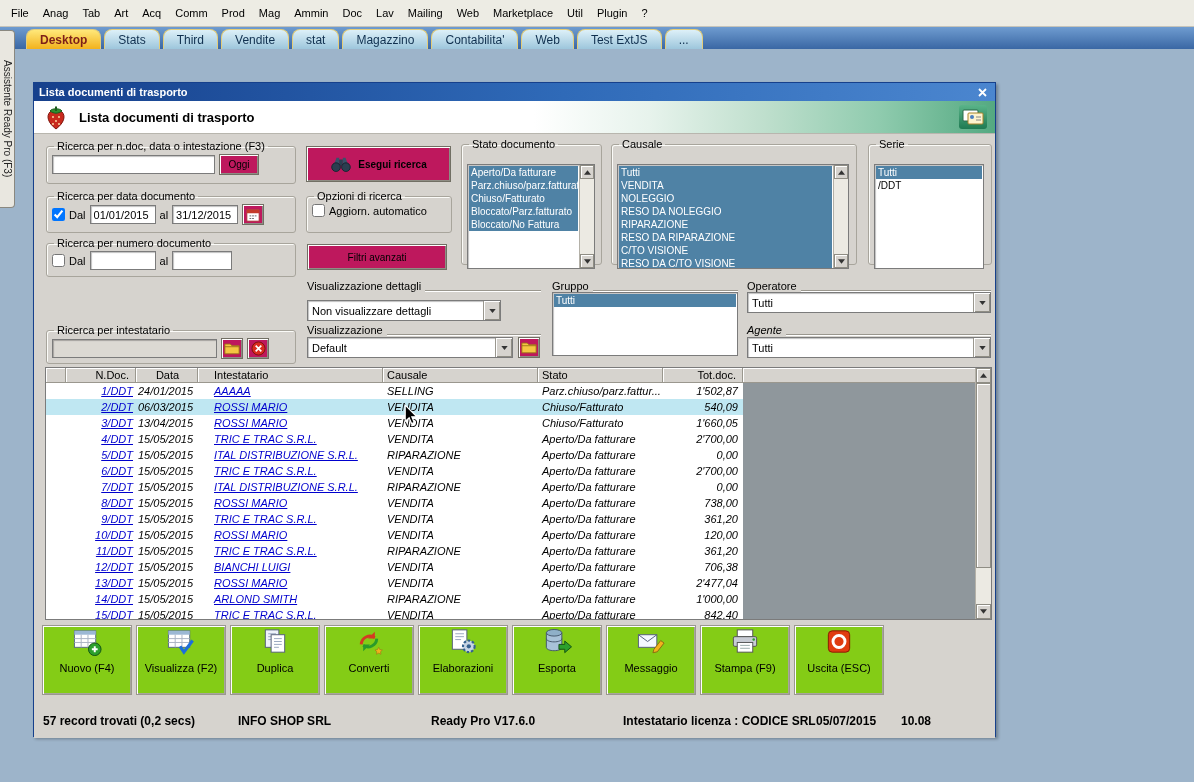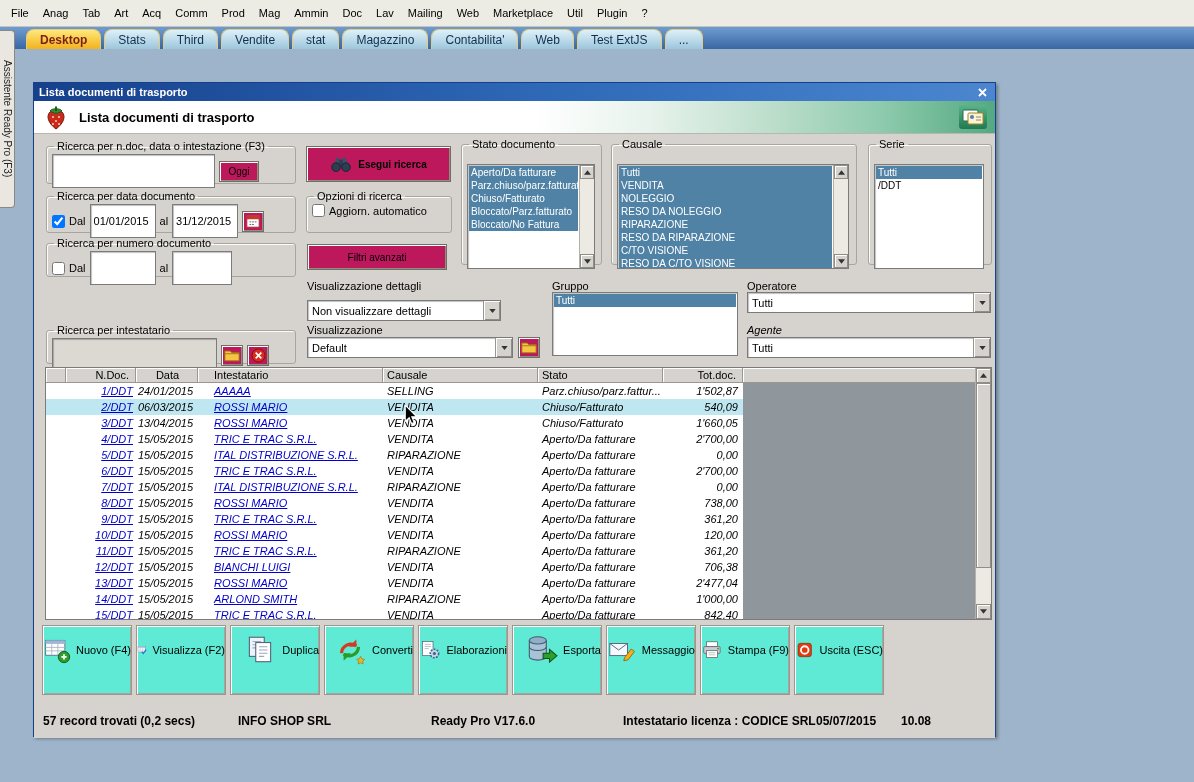--- a/index.html
+++ b/index.html
@@ -46,29 +46,29 @@
   .header-title { font-size:13px; font-weight:bold; flex:1; }
 
   
   .filters { position:relative; height:233px; background:#d6d3ce; }
   fieldset { position:absolute; border:1px solid #a8a59c; border-radius:3px;
              box-shadow:1px 1px 0 #fbfbf8 inset; padding:2px 5px; }
   legend { font-size:11px; padding:0 3px; margin-left:2px; }
   .frow { display:flex; align-items:center; gap:4px; }
   .tinput { background:#fff; border:1px solid #7b7b7b;
             box-shadow:inset 1px 1px 1px rgba(0,0,0,.25);
-            height:34px; font-size:11px; padding:0 3px; font-family:inherit; }
+            height:19px; font-size:11px; padding:0 3px; font-family:inherit; }
   .tinput.disabled { background:#dcd9d3; }
   .btn { background:#be185d; border:1px solid #716f64;
          box-shadow:inset 1px 1px 0 #fff, inset -1px -1px 0 #8f8d84;
          font-size:10px; font-family:inherit; display:inline-flex;
          align-items:center; justify-content:center; gap:6px; cursor:default; }
   .iconbtn { width:22px; height:21px; }
   input[type=checkbox]{ width:13px; height:13px; }
-  .glabel { position:absolute; display:flex; align-items:flex-start; gap:4px; font-size:11px;flex-direction:column; }
+  .glabel { position:absolute; display:flex; align-items:flex-end; gap:4px; font-size:11px; }
   .glabel .line { flex:1; height:2px; border-top:1px solid #9a978e; border-bottom:1px solid #fff; }
 
   .listbox { position:absolute; background:#fff; border:1px solid #7b7b7b;
              box-shadow:inset 1px 1px 1px rgba(0,0,0,.25); overflow:hidden; }
   .lb-items { position:absolute; left:1px; top:1px; right:1px; bottom:1px; }
   .lb-items.with-sb { right:16px; }
   .lb-item { height:13px; line-height:13px; font-size:10px; padding:0 2px;
              white-space:nowrap; overflow:hidden; }
   .lb-item.selected { background:#4f82a5; color:#fff; }
   .vscroll { position:absolute; right:0; top:0; bottom:0; width:15px;
@@ -109,23 +109,23 @@
   .link { color:#0000cd; text-decoration:underline; cursor:pointer; white-space:nowrap; }
   .grid-vscroll { position:absolute; right:0; top:0; bottom:0; width:16px;
                   background:#eceae3; border-left:1px solid #b4b1a8;
                   display:flex; flex-direction:column; }
   .grid-vscroll .sb-btn { height:15px; }
   .grid-vscroll .sb-thumb { height:185px; }
 
   
   .toolbar { height:79px; display:flex; align-items:center; padding-left:8px; gap:4px;
              background:#d6d3ce; }
-  .tool-btn { width:90px; height:70px; background:#5eead4; border:1px solid #9a978e;
+  .tool-btn { width:90px; height:70px; background:#84cc16; border:1px solid #9a978e;
               box-shadow:inset 1px 1px 0 #fff, inset -1px -1px 0 #a8a69c;
-              display:flex; flex-direction:row; align-items:center;
+              display:flex; flex-direction:column; align-items:center;
               justify-content:flex-end; padding-bottom:20px; gap:5px; cursor:default; }
   .tool-btn svg { width:34px; height:34px; }
   .tool-label { font-size:11px; white-space:nowrap; }
 
   
   .statusbar { position:relative; height:39px; font-weight:bold; font-size:12px;
                background:#d6d3ce; }
   .sb-item { position:absolute; top:15px; white-space:nowrap; }
 
   

